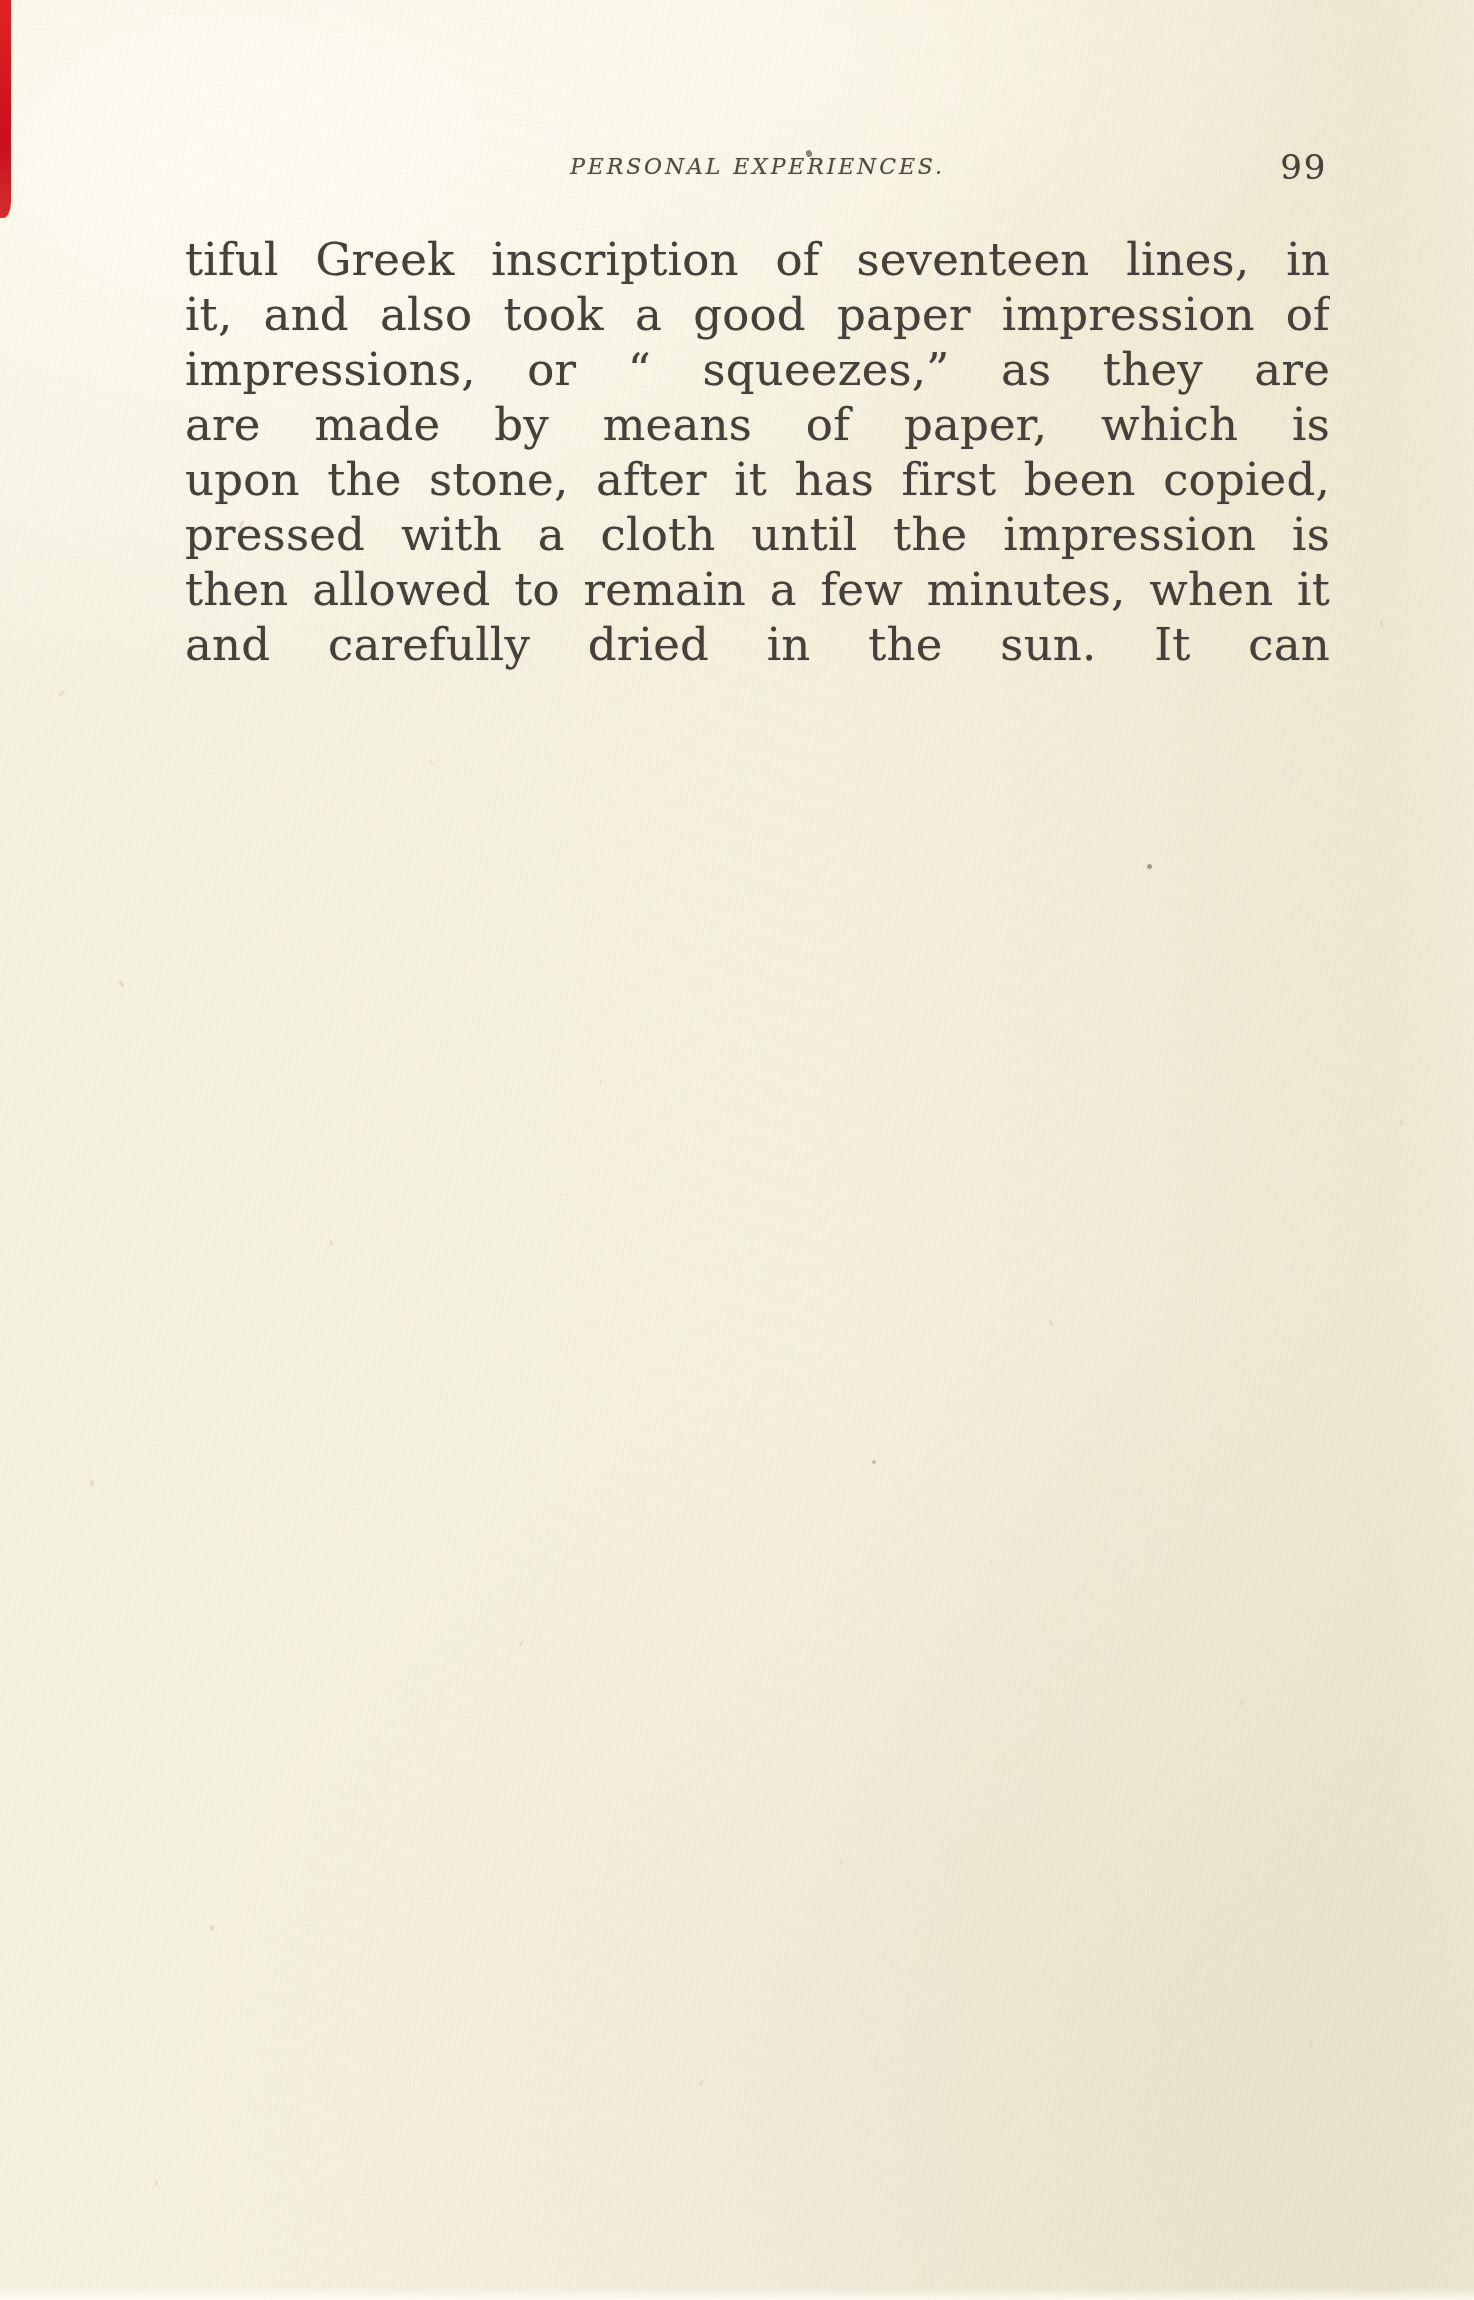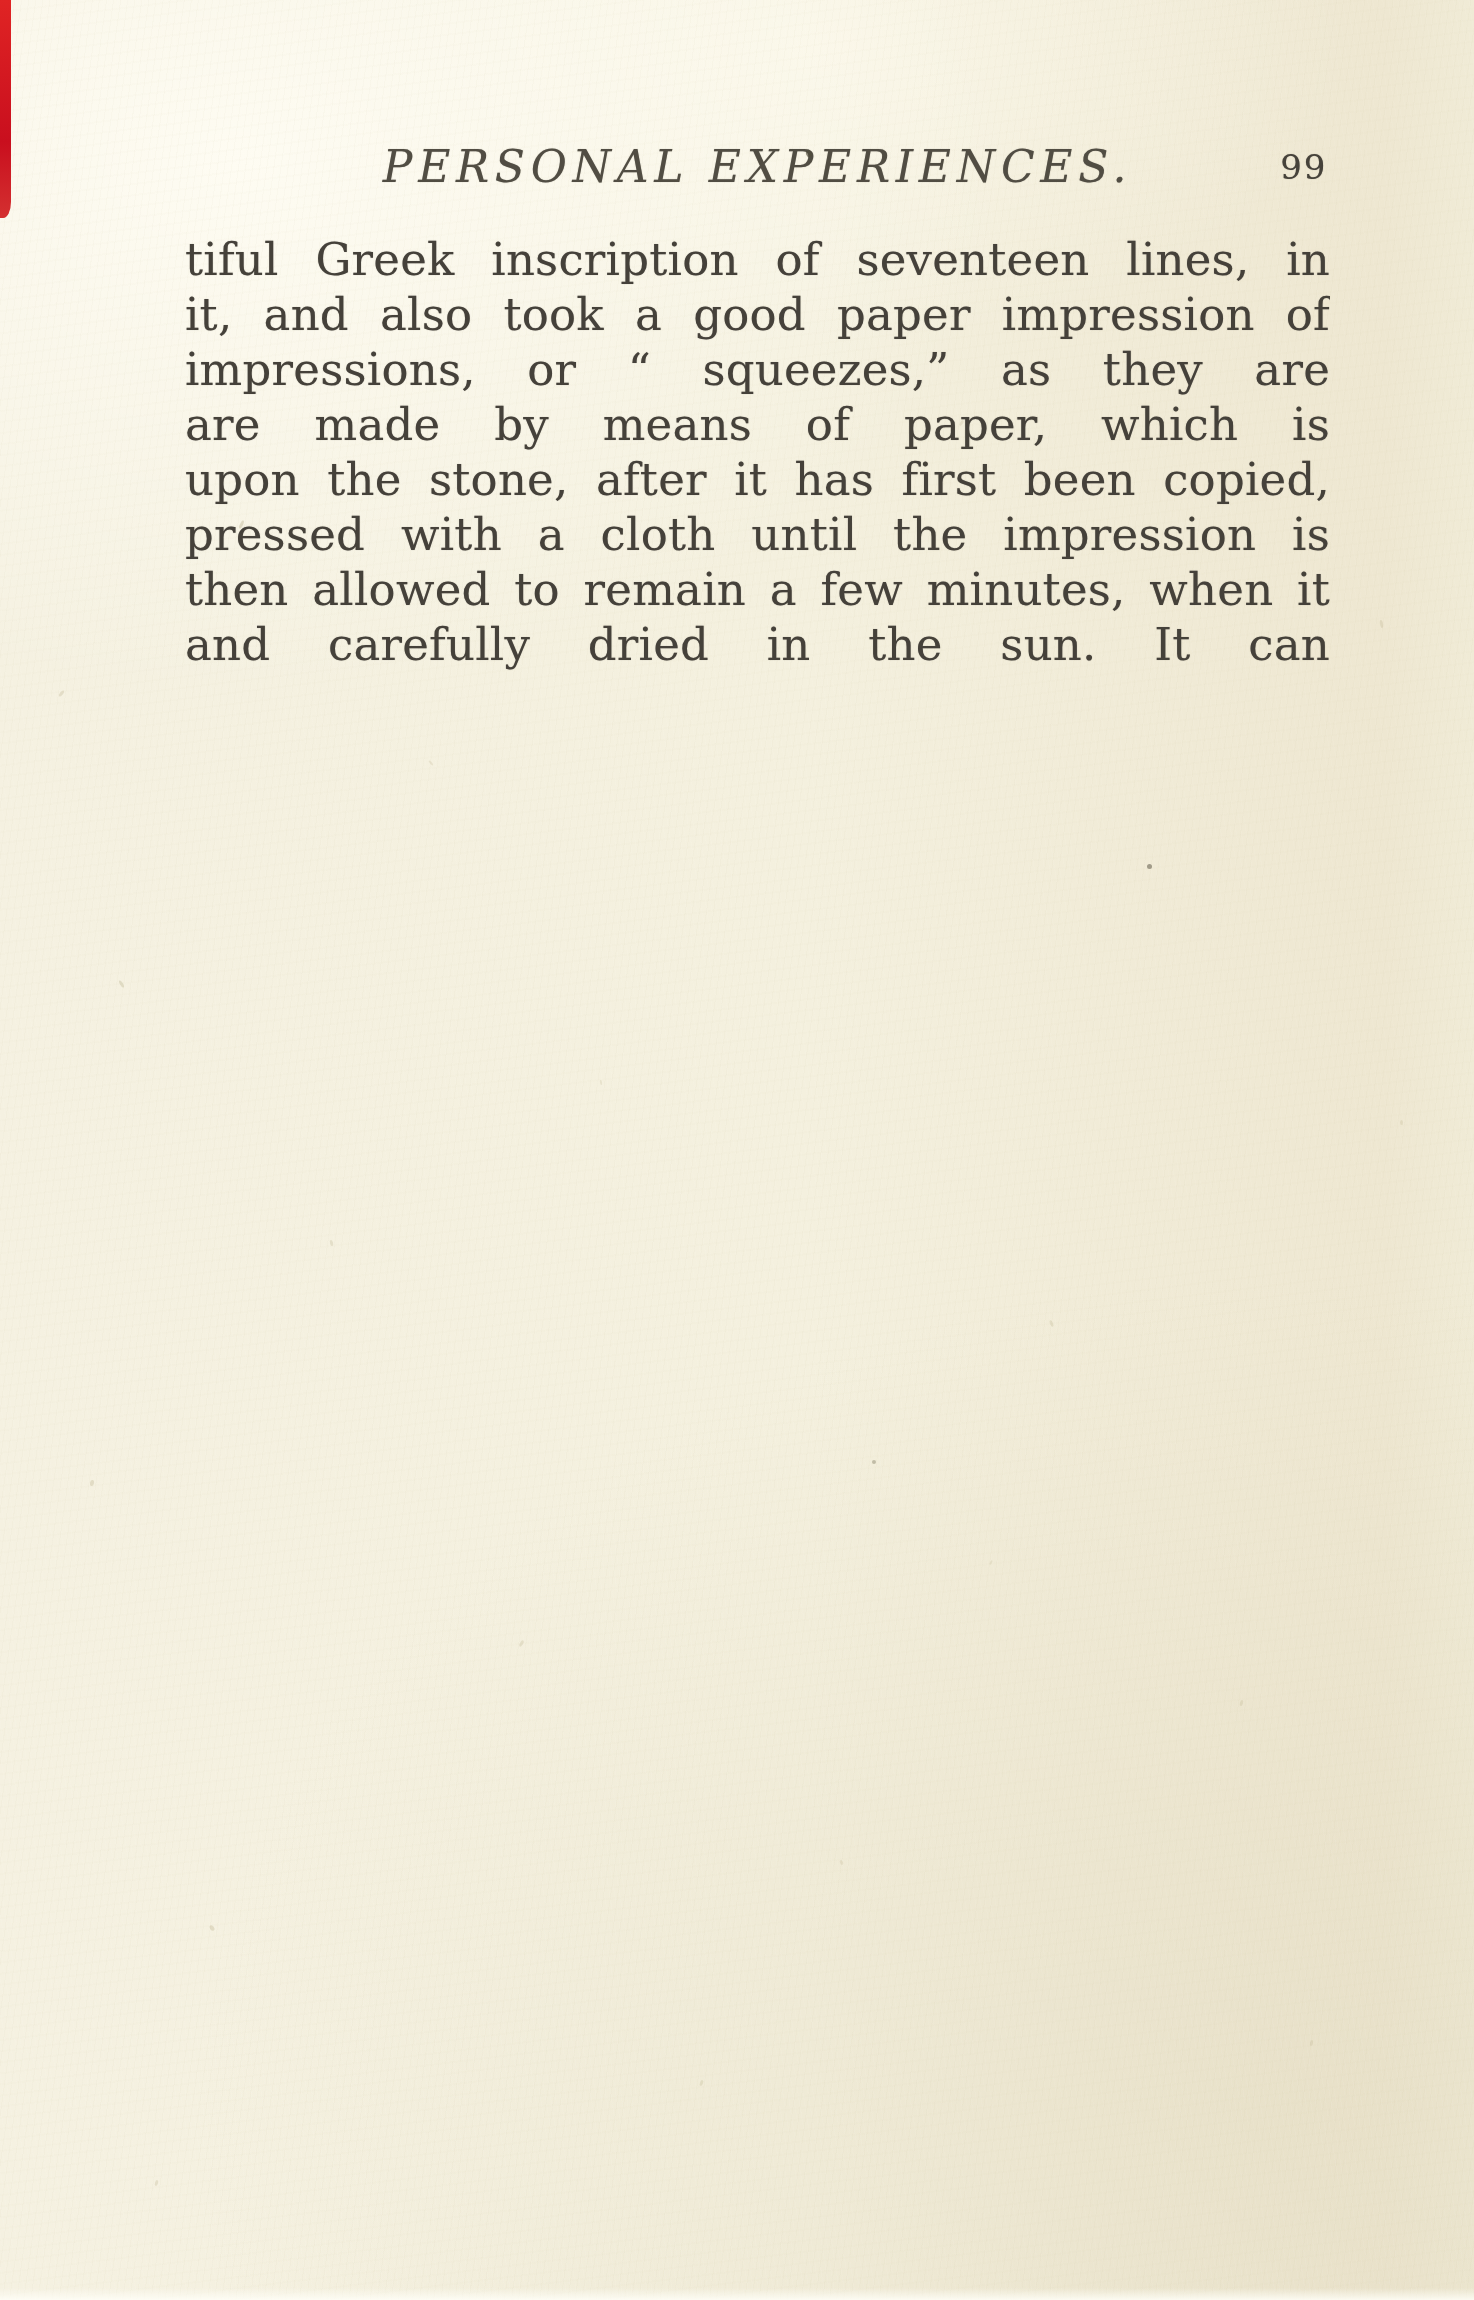--- a/index.html
+++ b/index.html
@@ -33,21 +33,21 @@
     position: absolute; left: 0; top: 0;
     width: 11px; height: 218px;
     background: linear-gradient(180deg, #e02424 0%, #c90f1e 65%, #d43030 100%);
     border-bottom-right-radius: 70% 16px;
   }
   .running-header {
     position: absolute; left: 185px; top: 147px; width: 1145px; height: 46px;
   }
   .header-title {
     position: absolute; left: 50%; top: 0; transform: translateX(-50%);
-    font-style: italic; font-size: 44px; line-height: 40px;
+    font-style: italic; font-size: 22px; line-height: 40px;
     letter-spacing: 0.13em; white-space: nowrap;
     color: #514d43;
     text-shadow: 0 0 1px rgba(81,77,67,0.45);
   }
   .page-number {
     position: absolute; right: 3px; top: 0;
     font-size: 34px; line-height: 40px; letter-spacing: 0.05em;
     color: #46423a;
     text-shadow: 0 0 1px rgba(70,66,58,0.45);
   }

